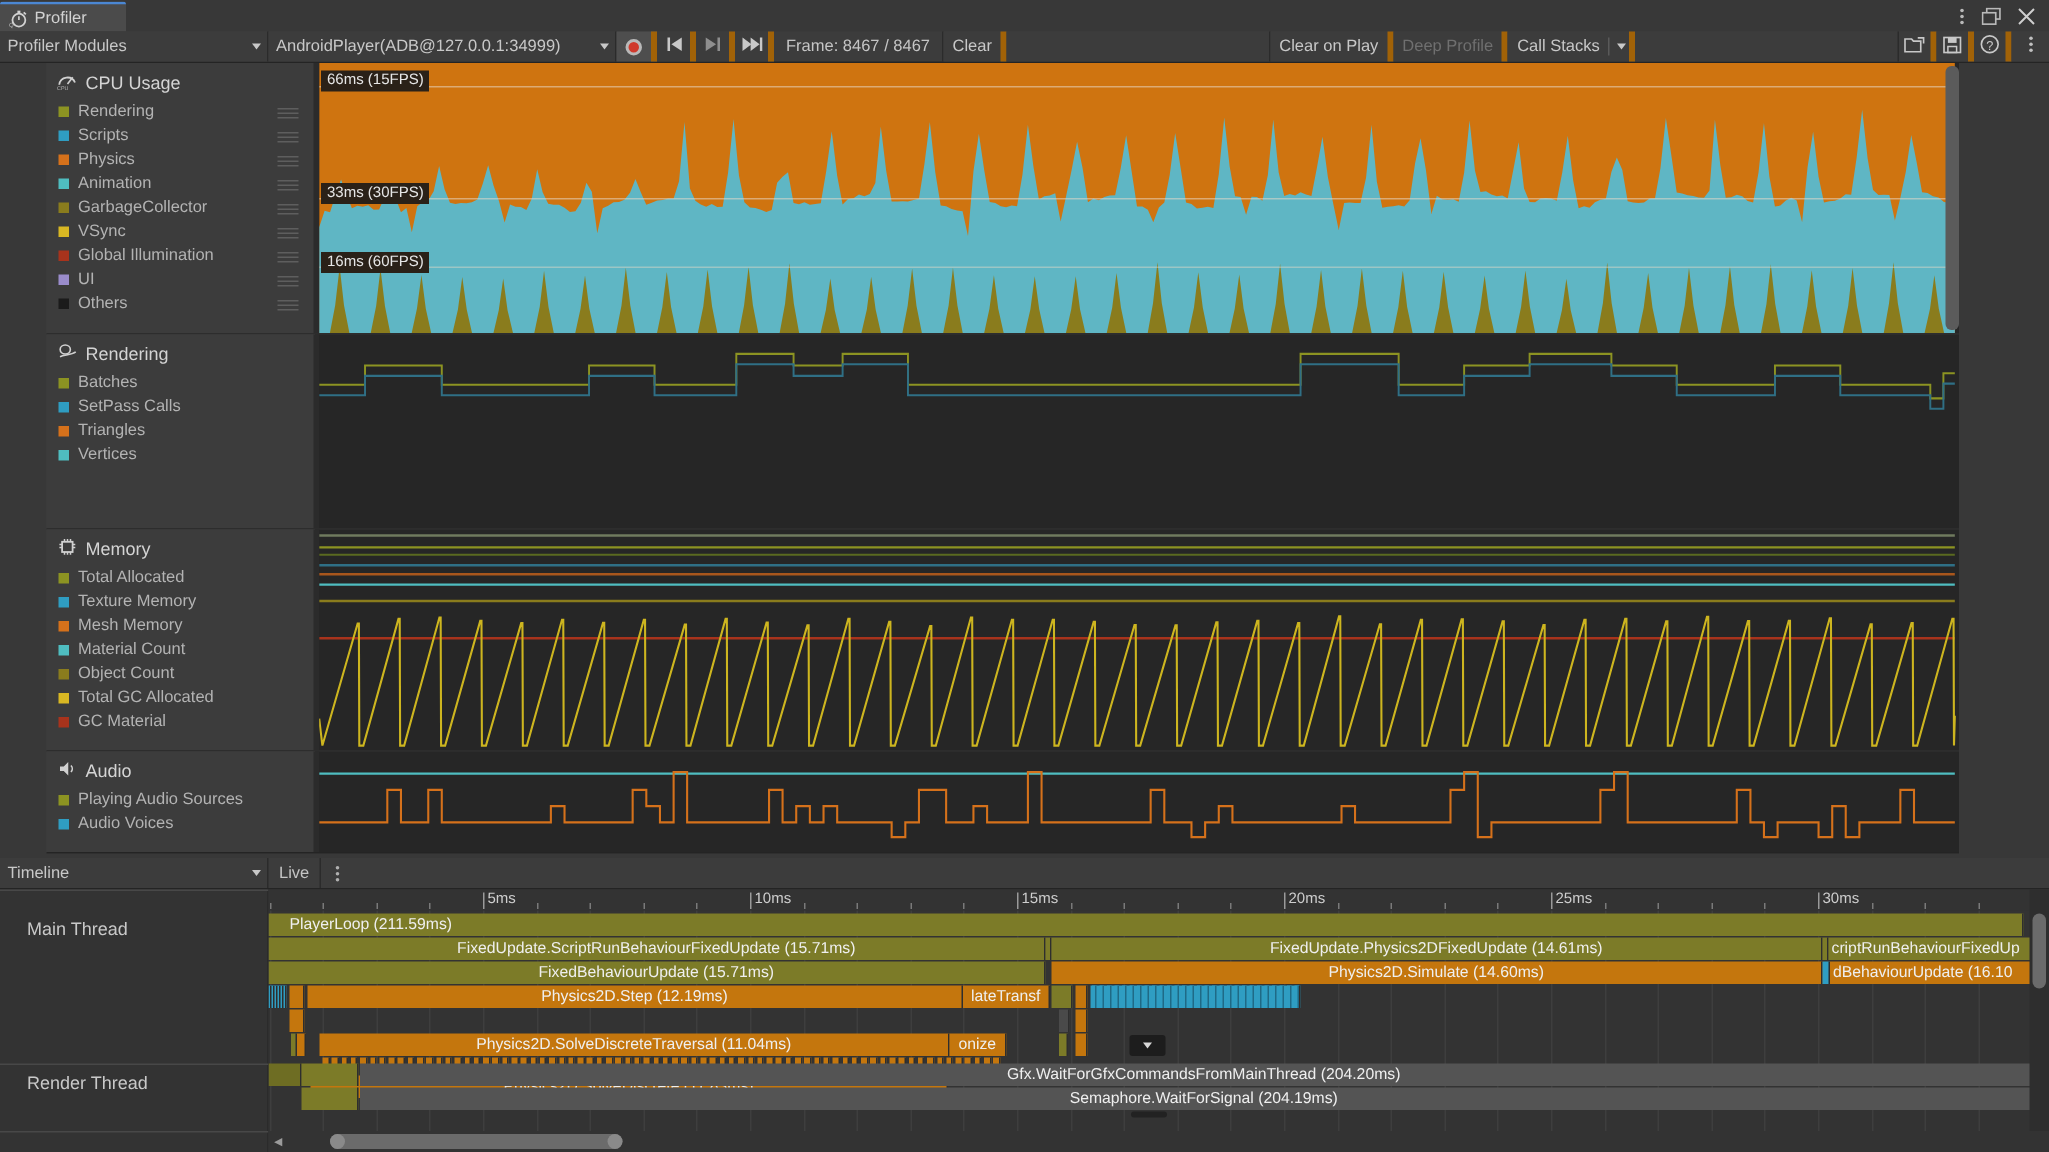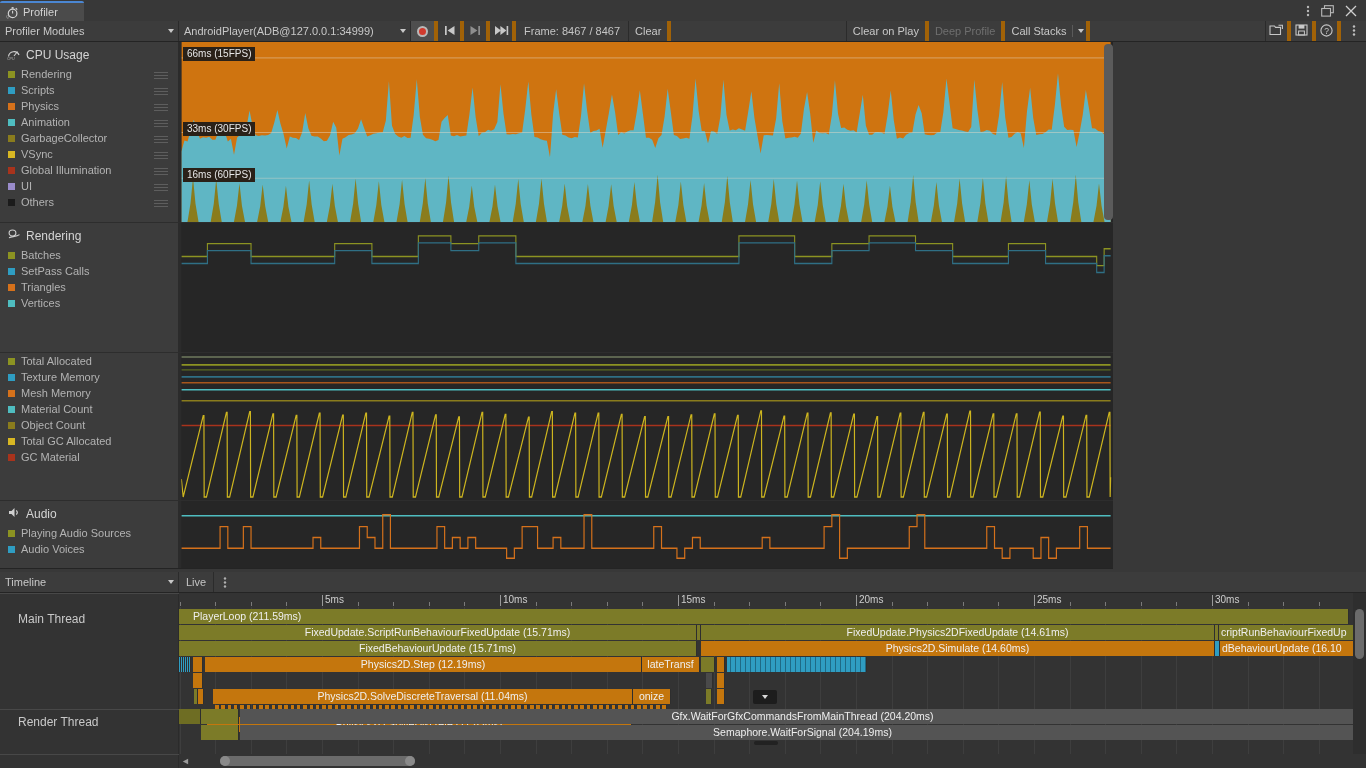--- a/index.html
+++ b/index.html
@@ -57,21 +57,21 @@
   }
   .tbar-btn.pressed { background:#4e4e4e; }
   .tbar-btn.dim { color:#6f6f6f; }
   .tbar-text { color:#c5c5c5; }
   .rec-dot { width:11px;height:11px;border-radius:50%;background:#d03a2d;border:2px solid #b9b9b9; }
   .frame-label { padding:0 8px; display:flex;align-items:center; height:100%; border-right:1px solid #2b2b2b; color:#c5c5c5;}
   .tbar-spacer { flex:1; background:#3c3c3c; border-right:1px solid #2b2b2b;}
   .icon-btn { width:25px; }
 
   
-  .charts { position:absolute; left:0; top:42px; width:1113px; height:530px; }
+  .charts { position:absolute; left:0; top:42px; width:1306px; height:530px;padding-left:31px; }
   .module-row { position:relative; display:flex; background:#3c3c3c; border-bottom:1px solid #2d2d2d;}
   .module-side {
     width:179px; flex:0 0 179px; background:#3c3c3c; position:relative;
     border-right:1px solid #2b2b2b;
   }
   .module-head {
     display:flex; align-items:center; gap:5px;
     padding:5px 0 3px 7px; color:#d4d4d4; font-size:12px;
   }
   .legend { padding-left:8px; }
@@ -465,20 +465,29 @@
           <rect width="1180" height="130" fill="#262626"></rect>
           <path id="rend-batches" fill="none" stroke="#8c9322" stroke-width="1.4" d="M3.0,33.8 L35.9,33.8 L35.9,20.8 L91.0,20.8 L91.0,33.8 L196.7,33.8 L196.7,20.8 L243.7,20.8 L243.7,33.8 L302.4,33.8 L302.4,13.0 L343.5,13.0 L343.5,20.8 L378.7,20.8 L378.7,13.0 L425.6,13.0 L425.6,33.8 L496.1,33.8 L496.1,33.8 L660.4,33.8 L660.4,33.8 L707.4,33.8 L707.4,13.0 L777.8,13.0 L777.8,33.8 L824.8,33.8 L824.8,20.8 L871.8,20.8 L871.8,13.0 L930.5,13.0 L930.5,20.8 L977.4,20.8 L977.4,33.8 L1047.9,33.8 L1047.9,20.8 L1094.8,20.8 L1094.8,33.8 L1139.4,33.8 L1139.4,33.8 L1159.4,33.8 L1159.4,42.9 L1168.8,42.9 L1168.8,26.0 L1177,26.0"></path>
           <path id="rend-setpass" fill="none" stroke="#2f6f85" stroke-width="1.4" d="M3.0,40.8 L35.9,40.8 L35.9,27.8 L91.0,27.8 L91.0,40.8 L196.7,40.8 L196.7,27.8 L243.7,27.8 L243.7,40.8 L302.4,40.8 L302.4,20.0 L343.5,20.0 L343.5,27.8 L378.7,27.8 L378.7,20.0 L425.6,20.0 L425.6,40.8 L496.1,40.8 L496.1,40.8 L660.4,40.8 L660.4,40.8 L707.4,40.8 L707.4,20.0 L777.8,20.0 L777.8,40.8 L824.8,40.8 L824.8,27.8 L871.8,27.8 L871.8,20.0 L930.5,20.0 L930.5,27.8 L977.4,27.8 L977.4,40.8 L1047.9,40.8 L1047.9,27.8 L1094.8,27.8 L1094.8,40.8 L1139.4,40.8 L1139.4,40.8 L1159.4,40.8 L1159.4,49.9 L1168.8,49.9 L1168.8,33.0 L1177,33.0"></path>
           <rect x="0" y="0" width="3" height="130" fill="#2b2b2b"></rect>
         </svg>
       </div>
     </div>
 
     <div class="module-row" style="height:148px">
       <div class="module-side">
+        <div class="module-head">
+          <span>
+            <svg width="14" height="13" viewBox="0 0 14 13">
+              <rect x="3.4" y="3.2" width="7" height="6.8" fill="none" stroke="#d0d0d0" stroke-width="1.2"></rect>
+              <path d="M5 3.2 L5 1.4 M7 3.2 L7 1.4 M9 3.2 L9 1.4 M5 10 L5 11.8 M7 10 L7 11.8 M9 10 L9 11.8 M3.4 5 L1.6 5 M3.4 7 L1.6 7 M10.4 5 L12.2 5 M10.4 7 L12.2 7" stroke="#d0d0d0" stroke-width="1"></path>
+            </svg>
+          </span>
+          <span>Memory</span>
+        </div>
         <div class="legend" id="legend-2">
             <div class="legend-item">
               <span class="sw" style="background: rgb(140, 147, 34);"></span>
               <span class="legend-label">Total Allocated</span>
             </div>
             <div class="legend-item">
               <span class="sw" style="background: rgb(47, 157, 194);"></span>
               <span class="legend-label">Texture Memory</span>
             </div>
             <div class="legend-item">

